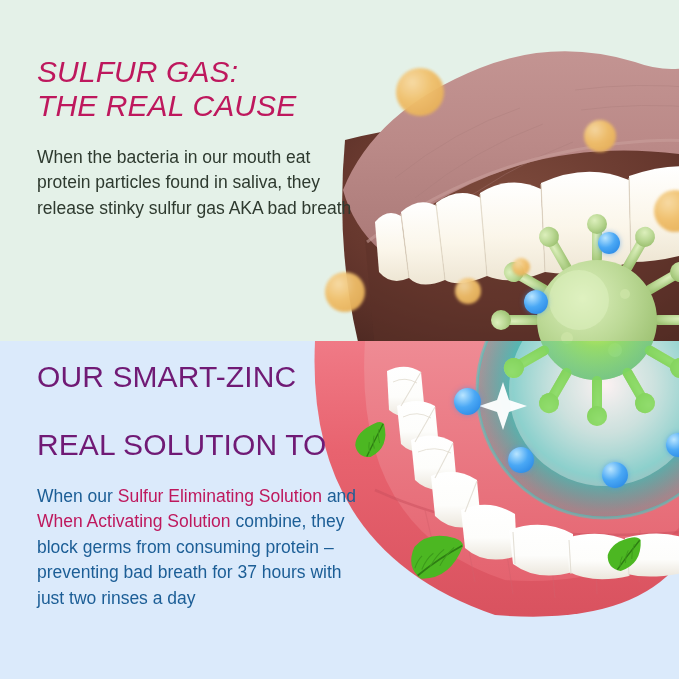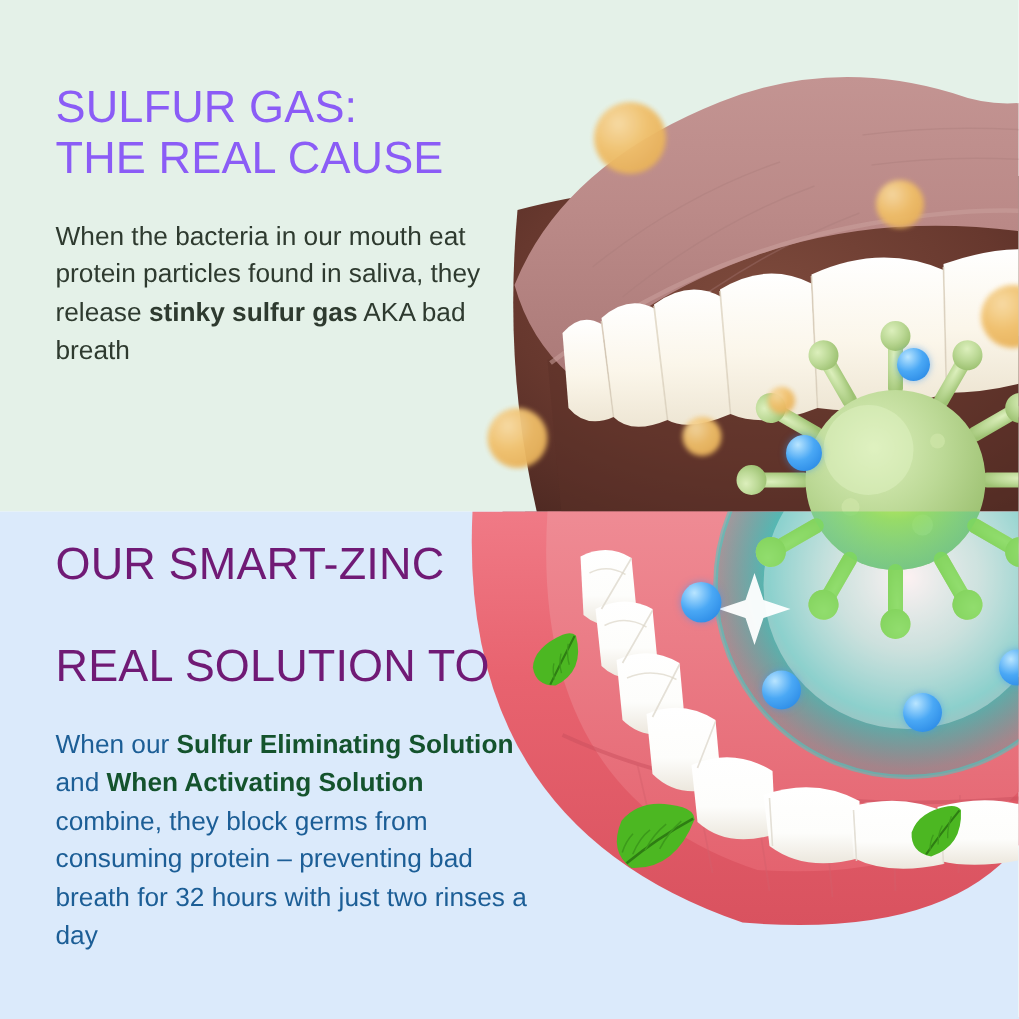--- a/index.html
+++ b/index.html
@@ -26,33 +26,33 @@
   .copy-top    { top:55px; }
   .copy-bottom { top:360px; }
 
   h1 {
     font-size:30px;
     line-height:1.13;
     letter-spacing:0.1px;
     font-weight:500;
     text-transform:uppercase;
   }
-  .h-green { color:#8b5cf6; }
+  .h-green { color:#be185d;font-style:italic; }
   .h-blue  { color:#701a75; }
 
   .body-copy {
     font-size:17.5px;
     line-height:1.46;
     font-weight:400;
     margin-top:22px;
   }
   .b-green { color:#2e3a2f; }
   .b-blue  { color:#1c5e96; }
-  .body-copy b { font-weight:700; }
-  .b-blue b { color:#14532d;margin-top:48px; }
+  .body-copy b { font-weight:400; }
+  .b-blue b { color:#be185d;margin-top:48px; }
 
   
   .mouth-art {
     position:absolute;
     left:305px; top:-10px;
     width:400px; height:700px;
     z-index:10;
   }
   .mouth-art svg { display:block; width:100%; height:100%; }
 
@@ -380,16 +380,16 @@
     </h1>
     <p class="body-copy b-green"><span>When the bacteria in our mouth eat protein particles found in saliva, they release </span><b>stinky sulfur gas</b><span> AKA bad breath</span></p>
   </div>
 
   <div class="copy copy-bottom">
     <h1 class="h-blue">
       <span>OUR SMART-ZINC</span><br>
       <br>
       <span>REAL SOLUTION TO</span><br>
     </h1>
-    <p class="body-copy b-blue"><span>When our </span><b>Sulfur Eliminating Solution</b><span> and </span><b>When Activating Solution</b><span> combine, they block germs from consuming protein – preventing bad breath for 32 hours with just two rinses a day</span></p>
+    <p class="body-copy b-blue"><span>When our </span><b>Sulfur Eliminating Solution</b><span> and </span><b>When Activating Solution</b><span> combine, they block germs from consuming protein – preventing bad breath for 37 hours with just two rinses a day</span></p>
   </div>
 
 </div>
 
 </body></html>

